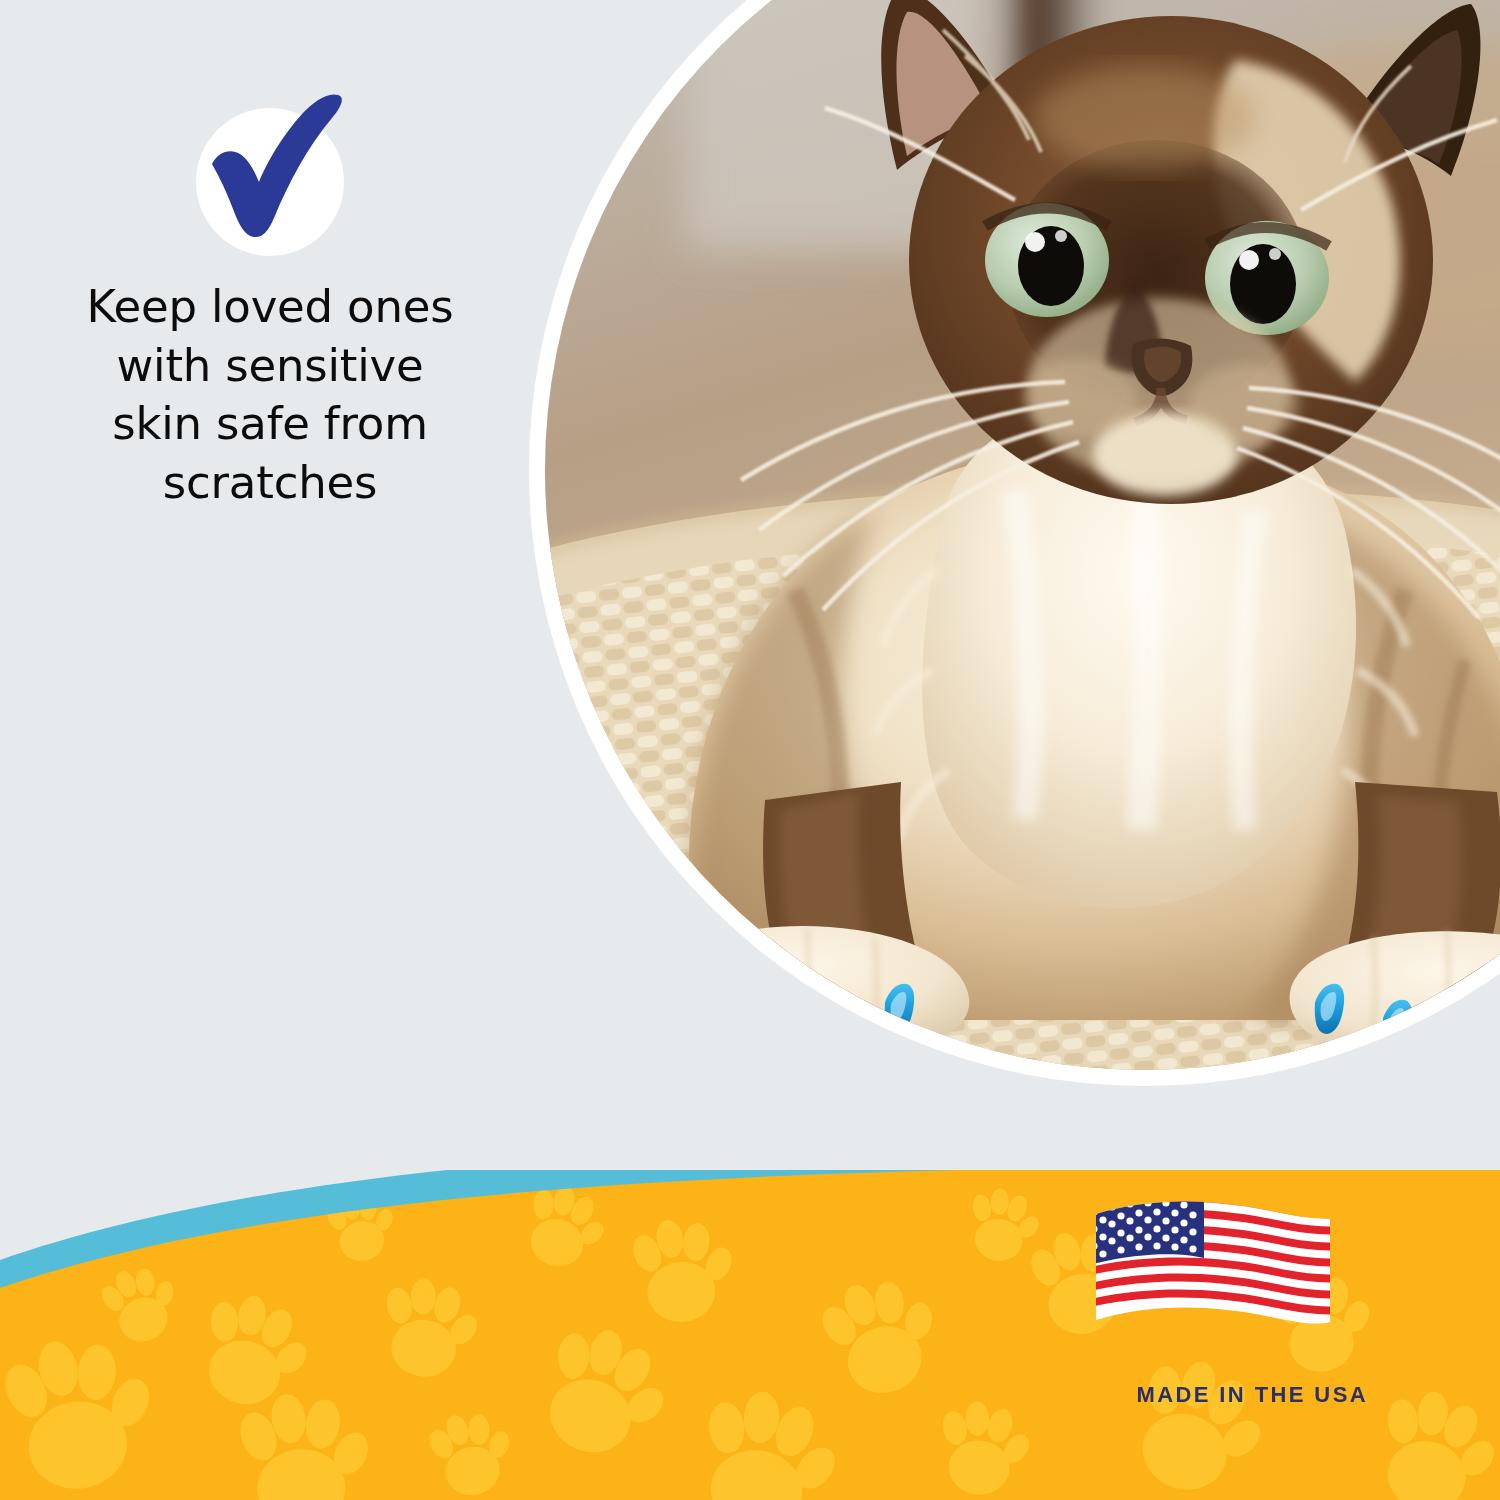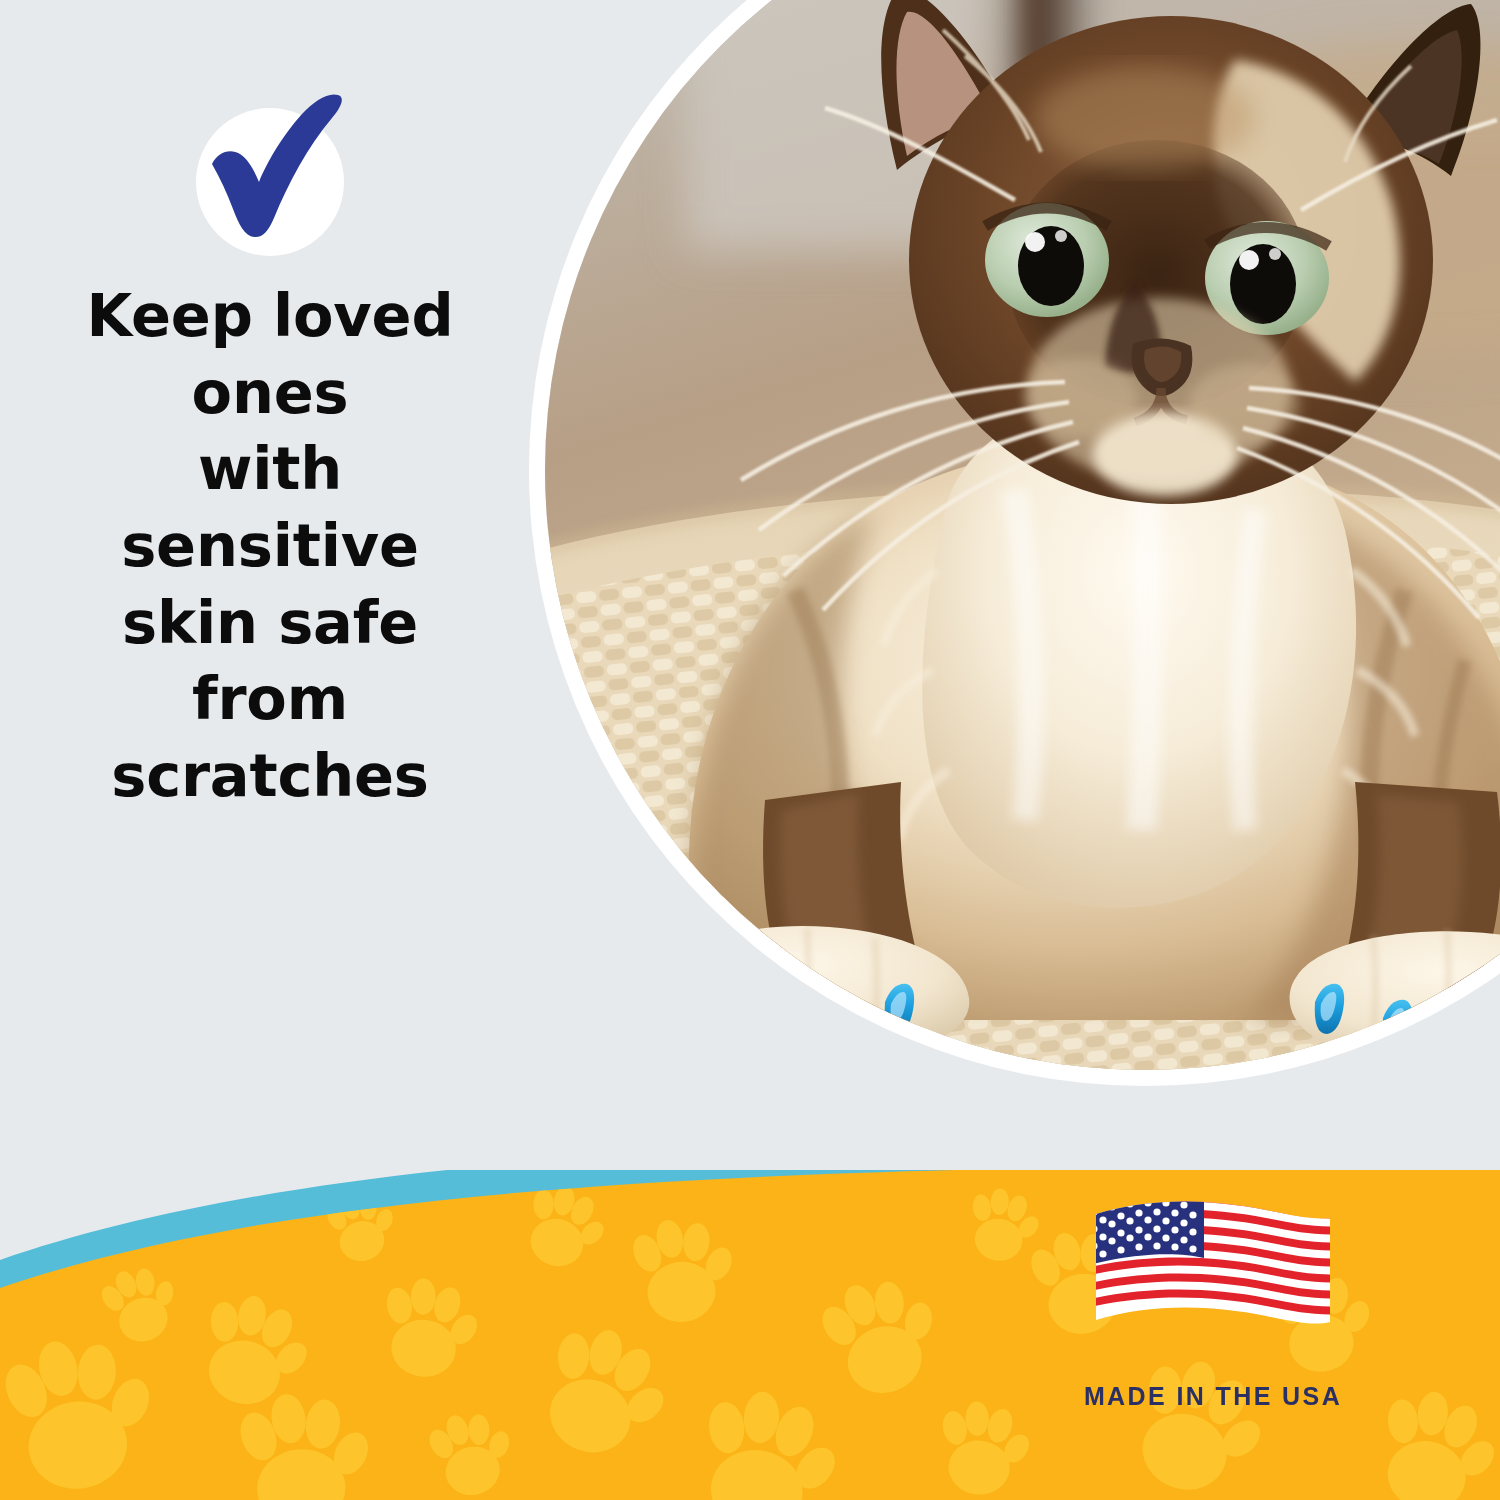--- a/index.html
+++ b/index.html
@@ -70,24 +70,24 @@
     position: absolute;
     left: 0;
     top: -6px;
     width: 160px;
     height: 166px;
     overflow: visible;
   }
 
   .feature-text {
     font-family: "DejaVu Sans", sans-serif;
-    font-size: 59px;
+    font-size: 45px;
     line-height: 1.30;
     color: #0c0c0c;
-    font-weight: 700;
+    font-weight: 400;
     letter-spacing: -0.2px;
     padding: 0 42px;
     white-space: pre-line;
   }
 
   
   .banner {
     position: absolute;
     left: 0;
     bottom: 0;
@@ -108,24 +108,25 @@
   }
   .usa-badge .flag-wrap {
     width: 250px;
     height: 160px;
     margin: 0 auto;
   }
   .usa-badge .flag-wrap svg { display: block; width: 250px; height: 160px; }
   .usa-label {
     margin-top: 26px;
     font-family: "Liberation Sans", sans-serif;
-    font-size: 25px;
+    font-size: 22px;
     font-weight: 700;
     letter-spacing: 2.4px;
     color: #2b3064;
+    text-align: right;
   }
 </style>
 </head>
 <body>
 
 <div id="stage">
 
   <div class="features">
 
     <div class="feature feature-1">

